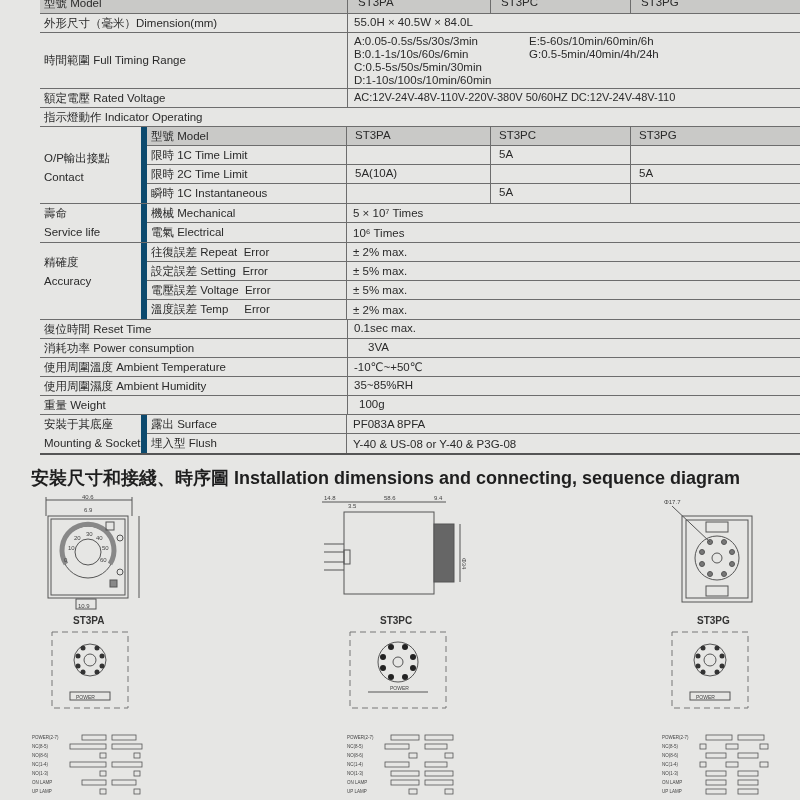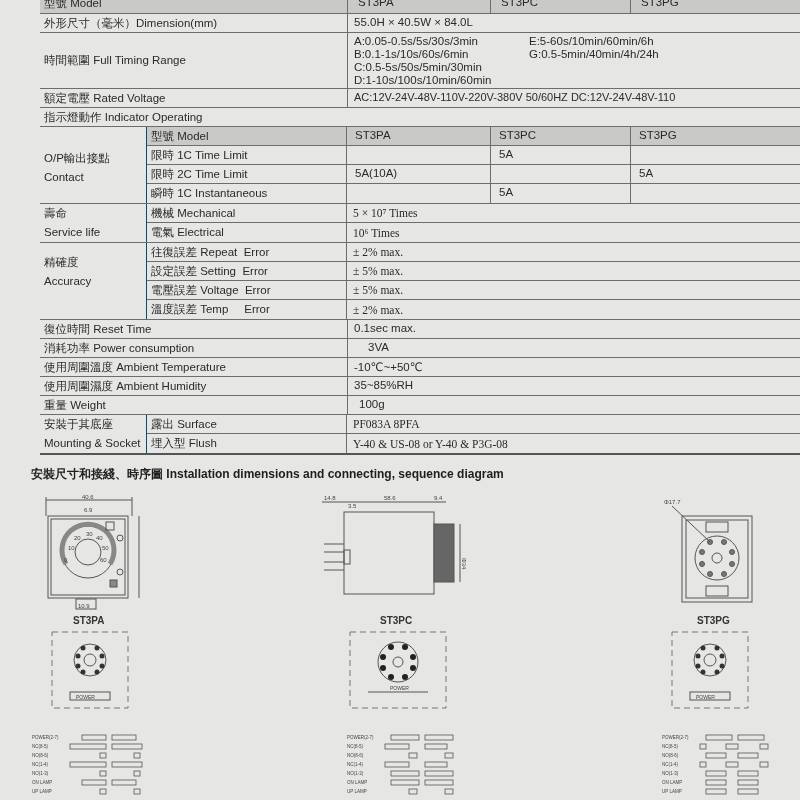--- a/index.html
+++ b/index.html
@@ -13,30 +13,30 @@
   .spec {
     position: absolute; left: 40px; top: -6px; width: 772px;
     font-size: 11.5px;
   }
   .row { position: relative; border-bottom: 1px solid #6d6d6d; display: flex; }
   .c1 { padding: 2px 4px; }
   .hdr { background: #c9c9c7; }
   .mcell { border-right: 1px solid #6d6d6d; padding: 2px 10px; }
   .timing { display: grid; grid-template-columns: 175px 200px; line-height: 13px; padding: 2px 6px; }
   .sub { display:flex; }
-  .grp { width: 107px; border-right: 1px solid #0c4a6e; padding: 4px 0 0 4px; line-height: 19px; }
+  .grp { width: 107px; border-right: 6px solid #0c4a6e; padding: 4px 0 0 4px; line-height: 19px; }
   .subrows { flex: 1; }
   .sr { display:flex; border-bottom: 1px solid #6d6d6d; height: 19px; align-items: center; }
   .sr:last-child { border-bottom: none; }
   .sr .lbl { width: 200px; border-right: 1px solid #6d6d6d; height: 100%; padding: 2px 4px; }
-  .sr .v { padding: 14px 6px; font-family: Liberation Serif, serif; }
+  .sr .v { padding: 14px 6px; }
   .sr .m3 { width: 140px; height: 100%; border-right: 1px solid #6d6d6d; padding: 2px 8px; }
   .sr .m3:last-child { border-right: none; }
   .section-title {
-    position: absolute; left: 31px; top: 466px; font-weight: bold; font-size: 12px; color: #1e1e1e;
+    position: absolute; left: 31px; top: 466px; font-weight: bold; font-size: 18px; color: #1e1e1e;
   }
   .dg { position: absolute; }
   .dlbl { position: absolute; font-size: 10px; font-weight: bold; color: #333; }
   .tiny { font-size: 6px; fill: #444; font-family: "Liberation Sans", sans-serif; }
 </style>
 </head>
 <body>
 
 <div class="spec">
 

